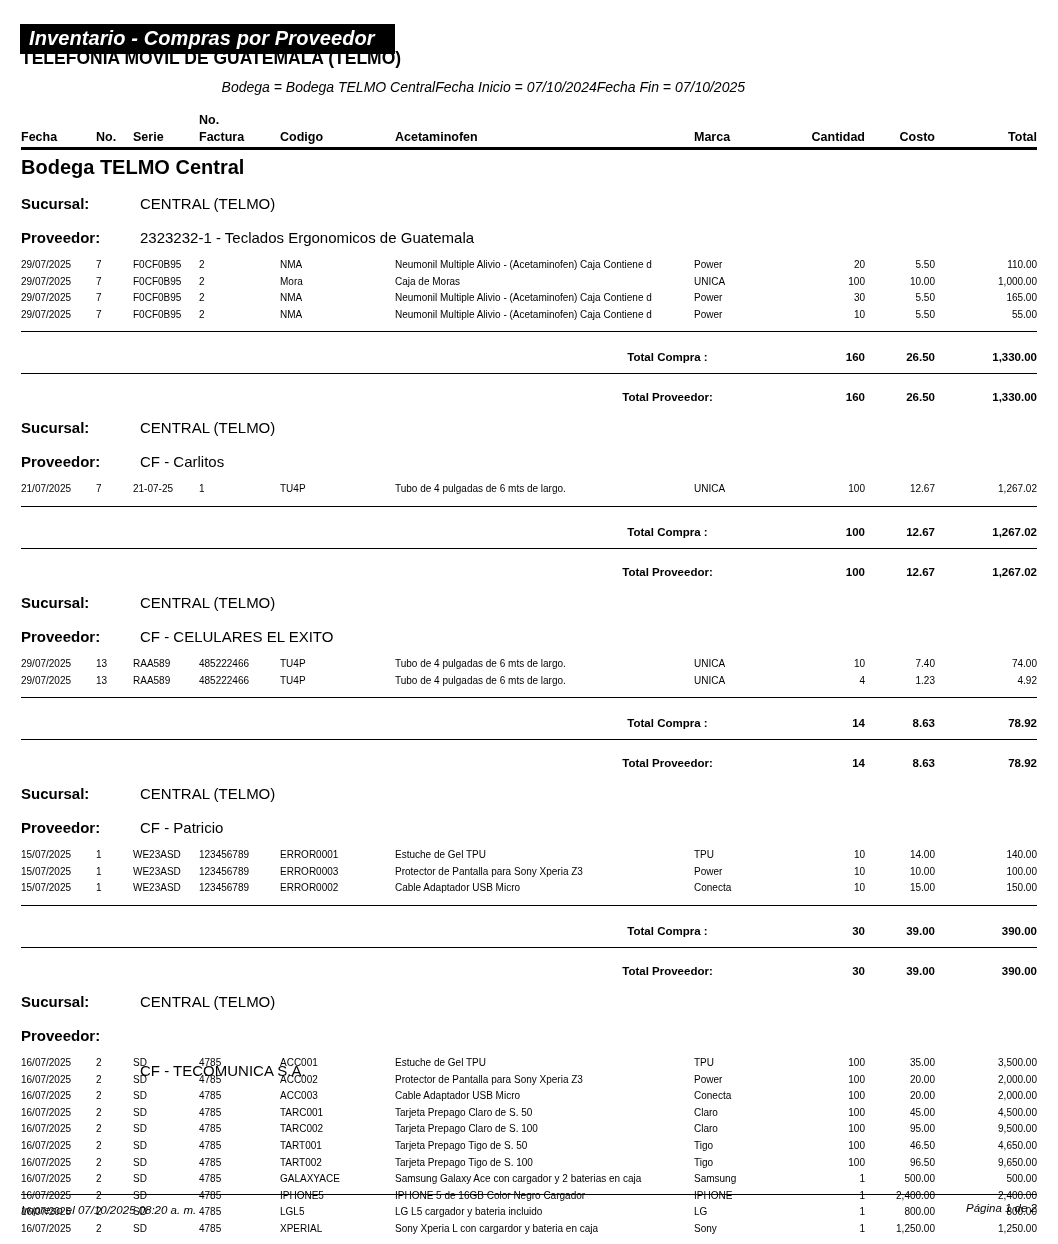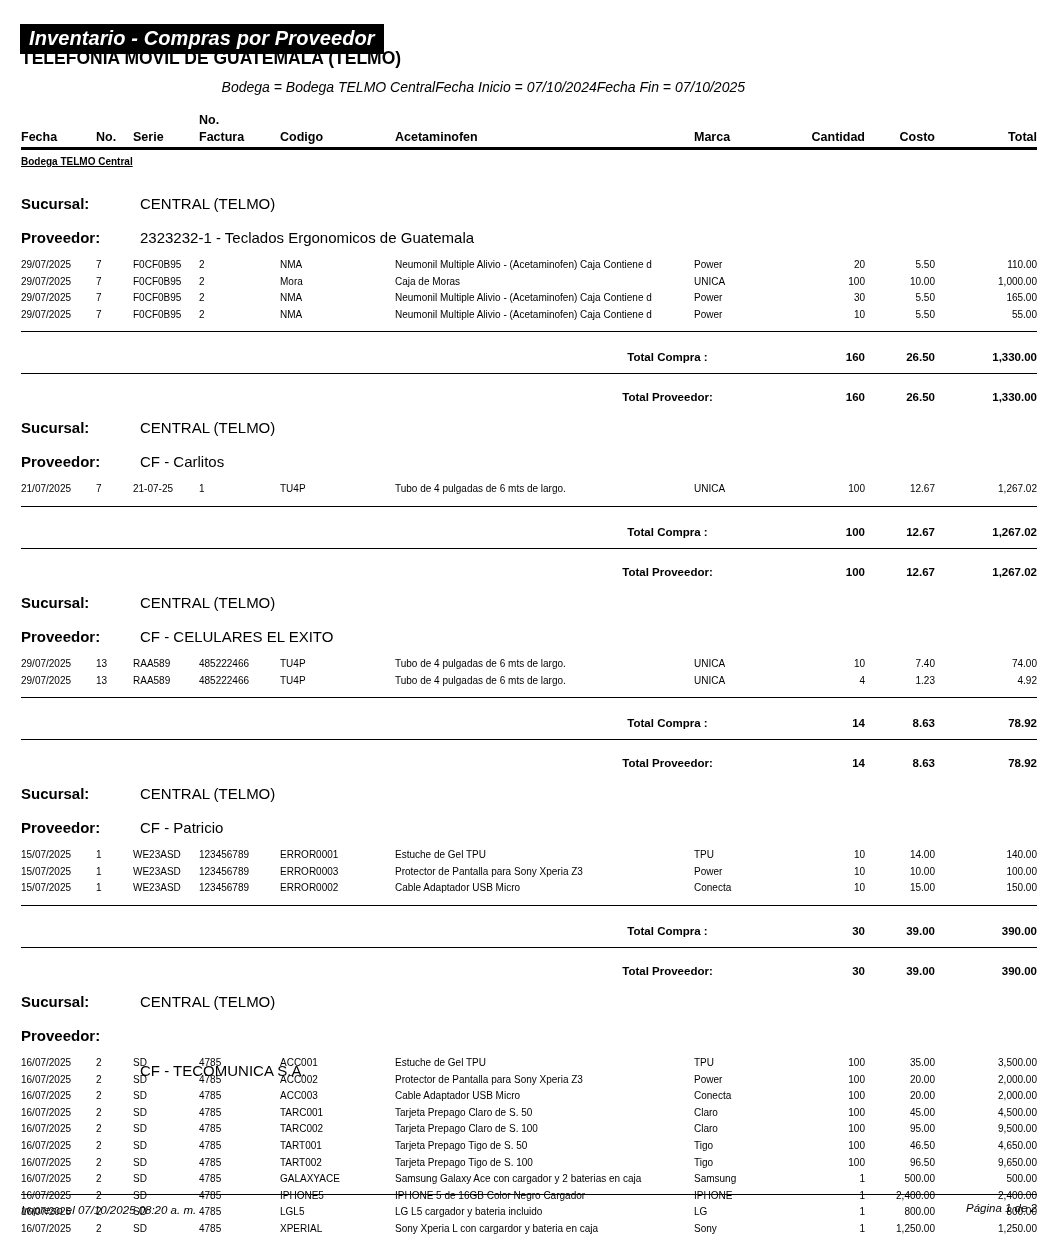--- a/index.html
+++ b/index.html
@@ -23,21 +23,21 @@
   .report-title-bar {
     position: absolute;
     left: 20px;
     top: 24px;
     background: #000000;
     color: #ffffff;
     font-size: 20px;
     font-weight: bold;
     font-style: italic;
     letter-spacing: 0.1px;
-    padding: 3px 9px 4px 9px;
+    padding: 3px 20px 4px 9px;
     white-space: nowrap;
   }
   .company-name {
     position: absolute;
     left: 21px;
     top: 48px;
     font-size: 17.5px;
     font-weight: bold;
     white-space: nowrap;
   }
@@ -77,24 +77,23 @@
   .rule {
     position: absolute;
     background: #000000;
   }
   .rule-thick { height: 3px; }
   .rule-thin  { height: 1px; }
 
   .group-title {
     position: absolute;
     left: 21px;
-    font-size: 10px;
-    font-weight: bold;
-    white-space: nowrap;
-    text-decoration: underline;
+    font-size: 20px;
+    font-weight: bold;
+    white-space: nowrap;
   }
 
   .sucursal-label, .proveedor-label {
     position: absolute;
     left: 21px;
     font-size: 15px;
     font-weight: bold;
     white-space: nowrap;
   }
   .sucursal-value, .proveedor-value {

